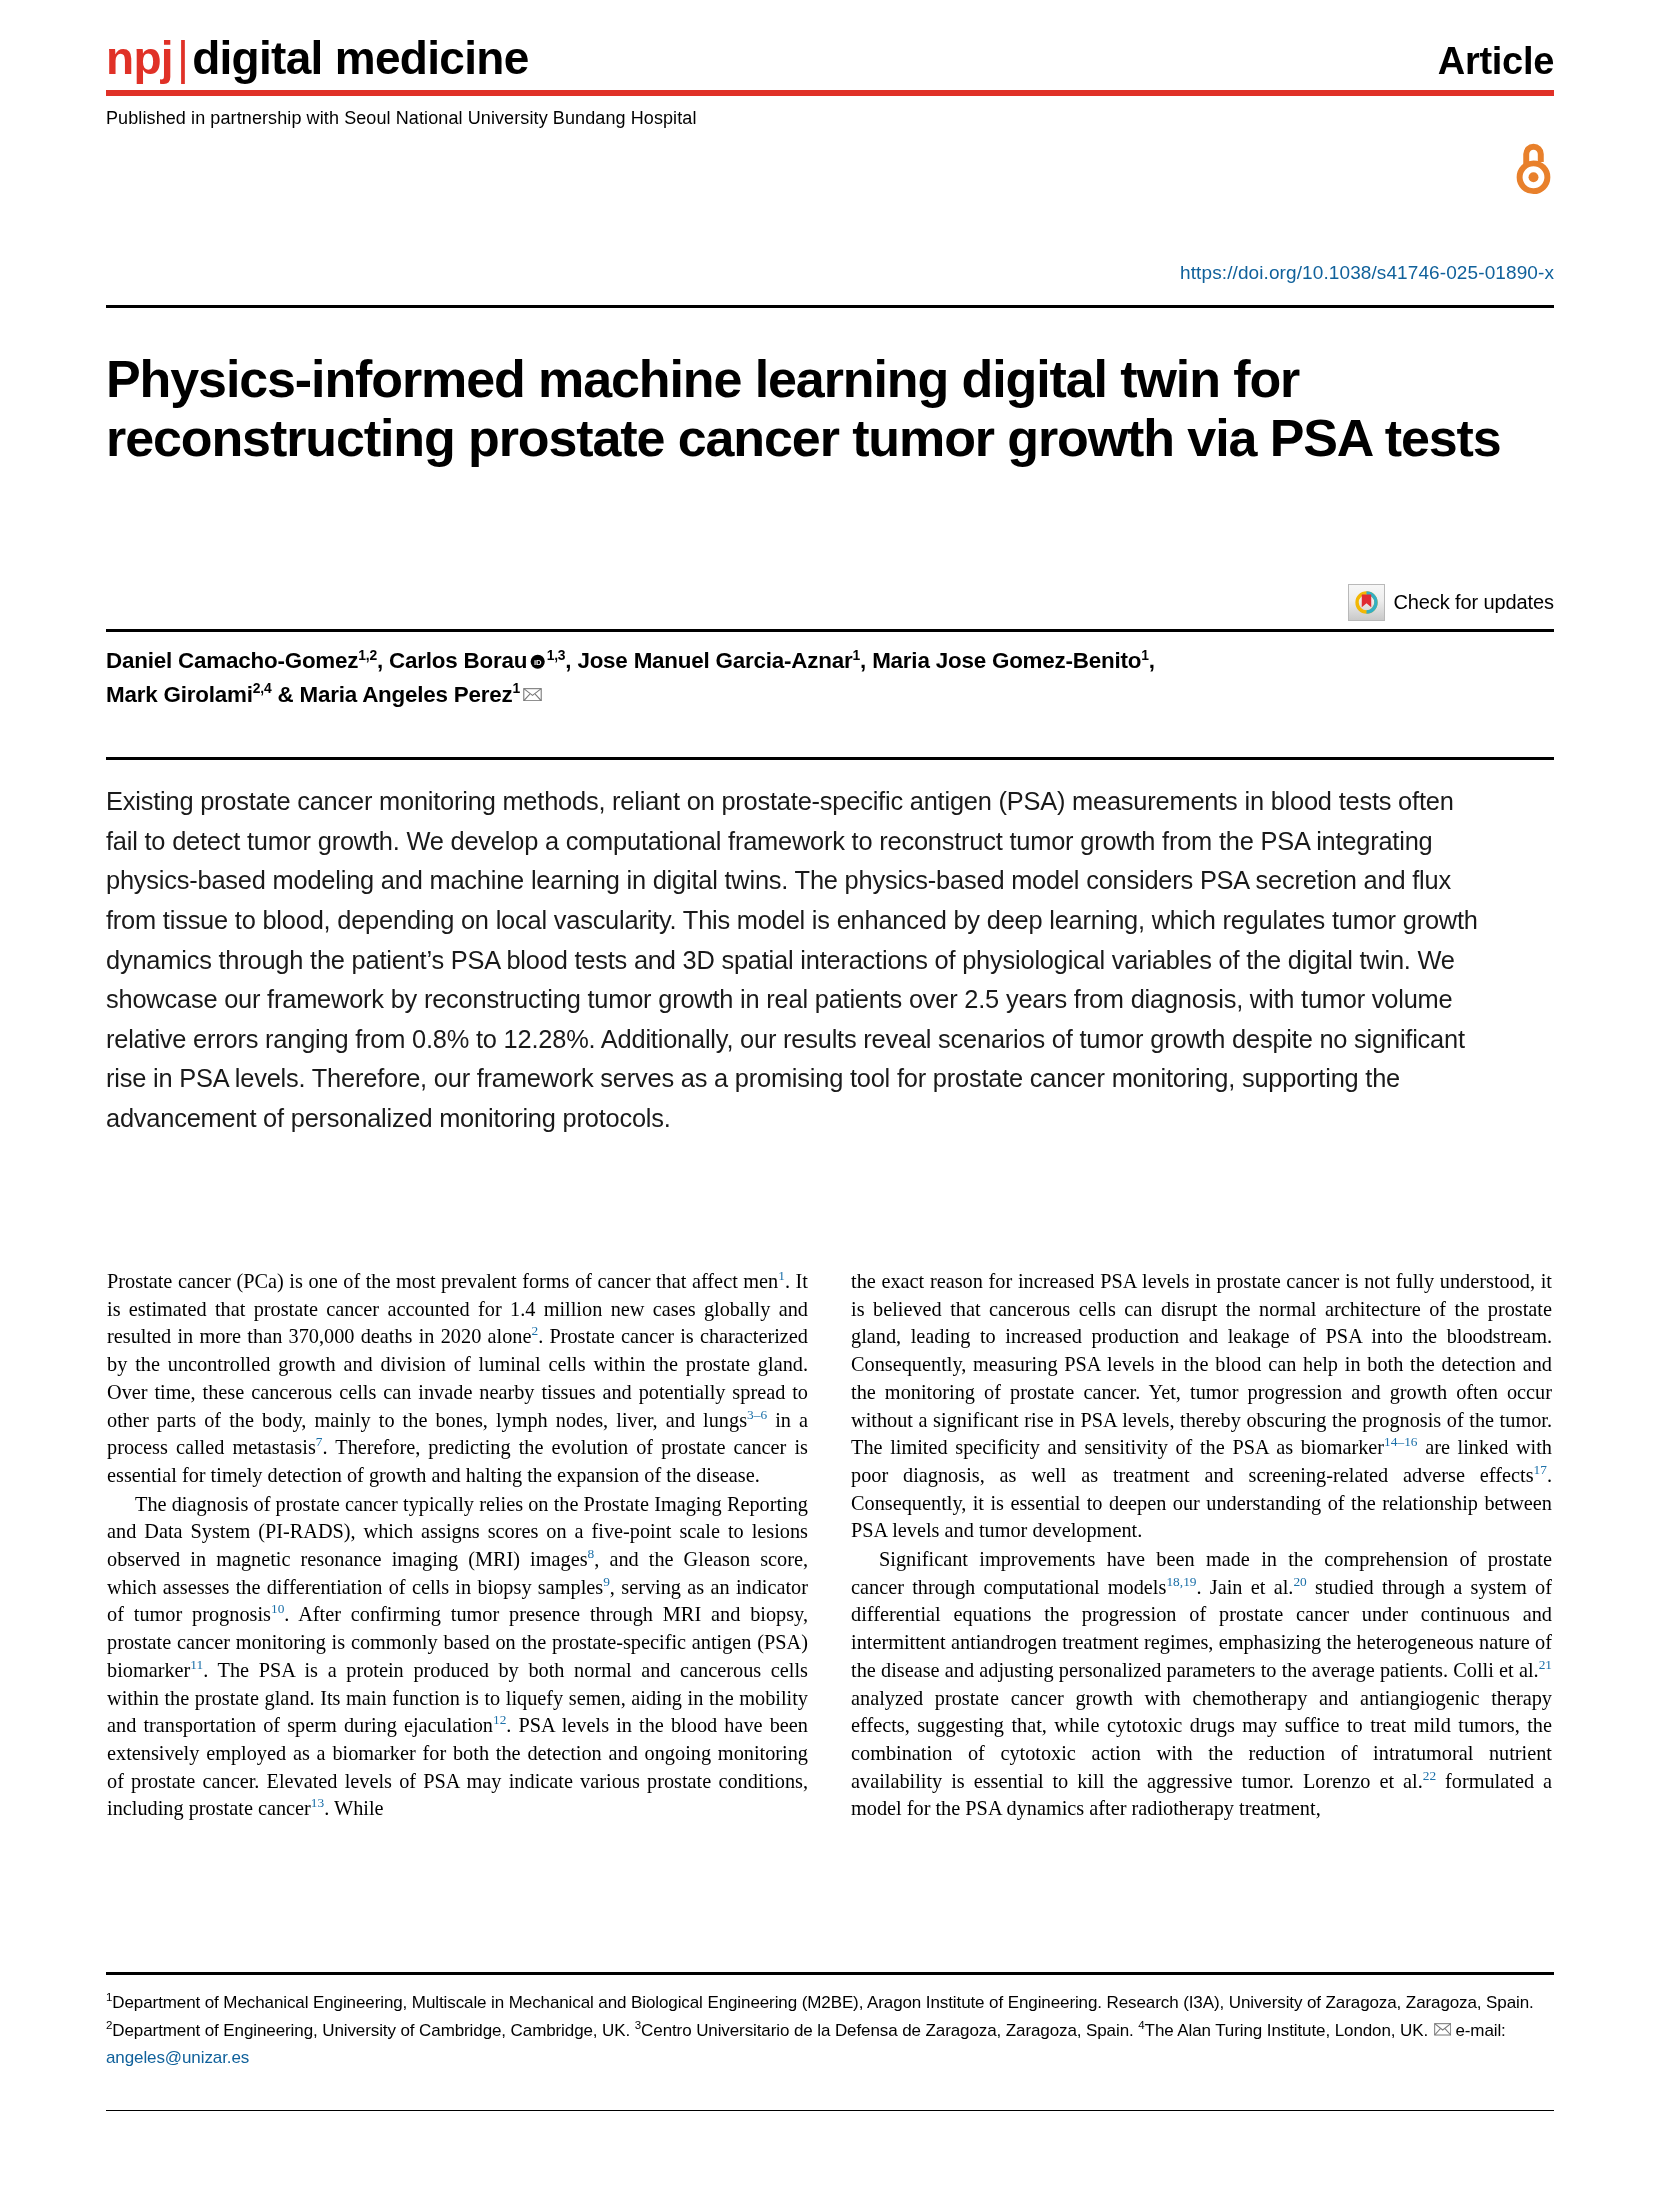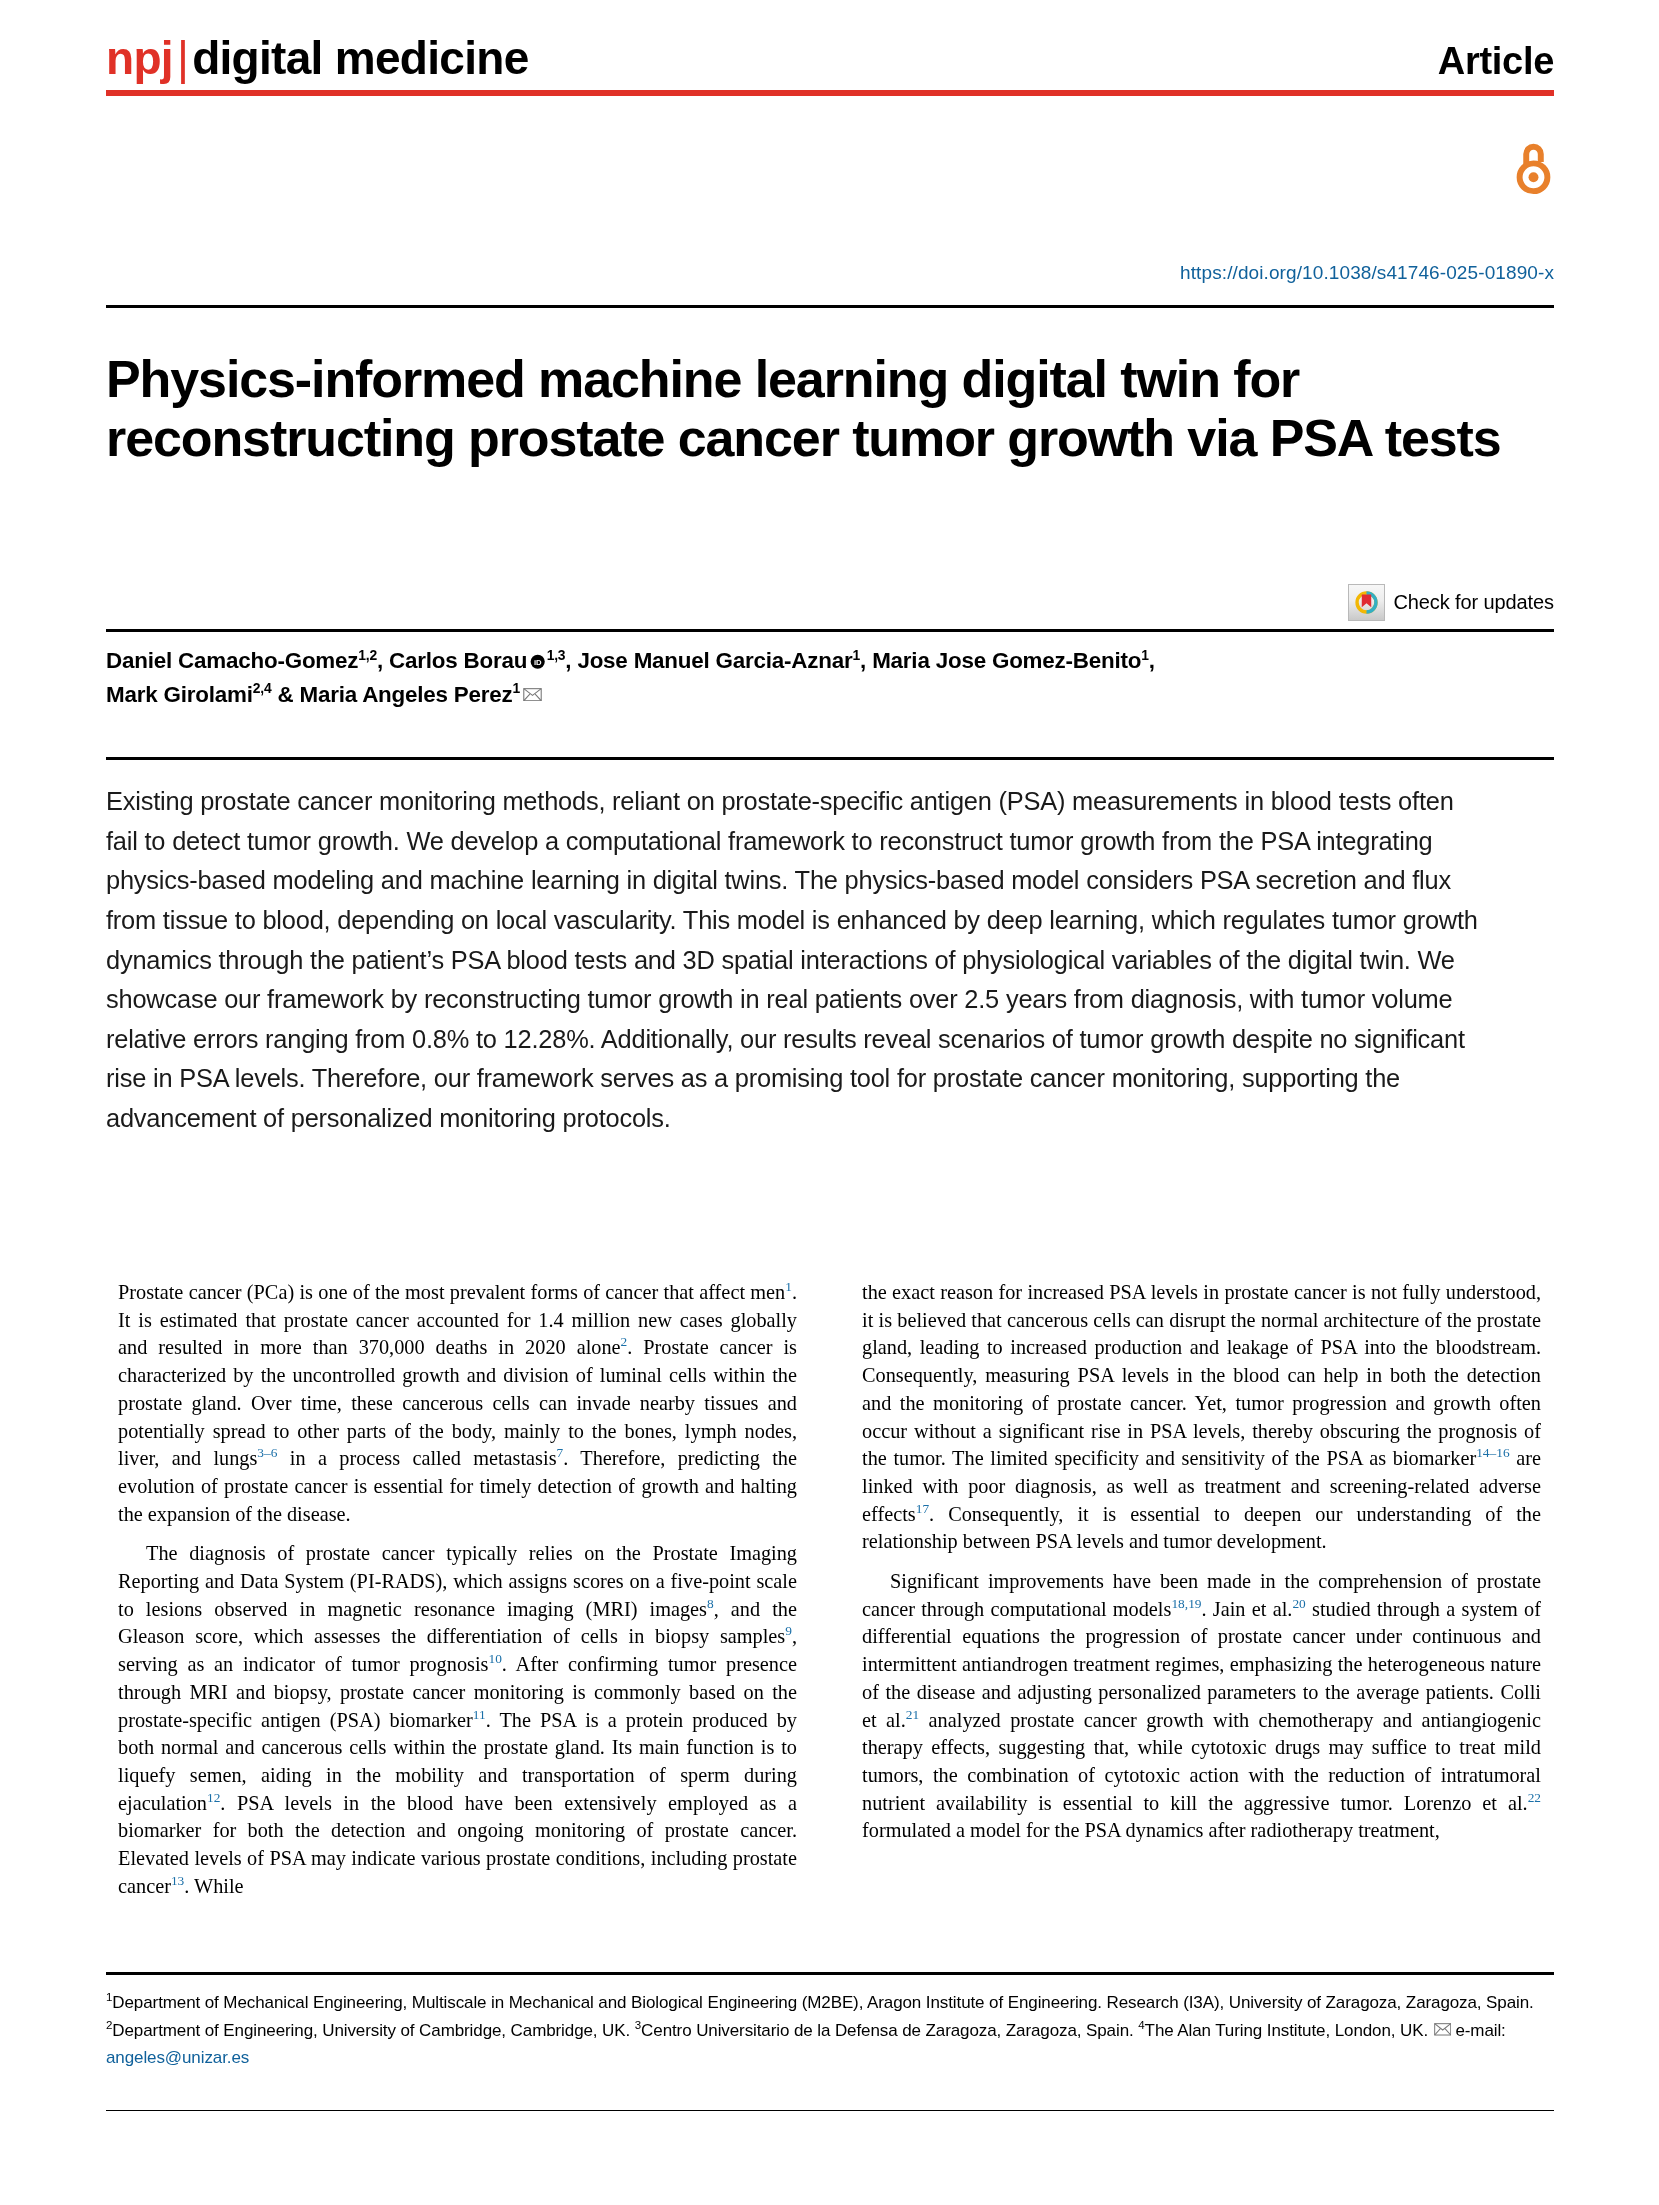--- a/index.html
+++ b/index.html
@@ -203,21 +203,21 @@
   }
   .col {
     width: 703px;
     font-family: "Liberation Serif", serif;
     font-size: 20.3px;
     line-height: 1.365;
     text-align: justify;
     color: #000;
     hyphens: none;
   }
-  .col p { margin: 12px; }
+  .col p { margin: 1px; }
   .col p + p { text-indent: 28px; }
   .col sup {
     font-size: 0.66em;
     color: #1a6fa8;
     vertical-align: super;
     line-height: 0;
   }
 
   
   .affiliations {
@@ -275,20 +275,21 @@
 <div class="page">
 
   <div class="masthead">
     <div class="masthead-row">
       <div class="logo">
         <span class="npj">npj</span><span class="bar">|</span><span class="dm">digital medicine</span>
       </div>
       <div class="article-kicker">Article</div>
     </div>
     <div class="red-rule"></div>
+    <div class="partnership">Published in partnership with Seoul National University Bundang Hospital</div>
 
     <div class="oa-icon">
       <svg viewBox="0 0 62 86" width="41" height="58" aria-hidden="true">
         <path d="M20 40 L20 22 A11 11 0 0 1 42 22 L42 34" fill="none" stroke="#E8802B" stroke-width="9" stroke-linecap="butt"></path>
         <circle cx="31" cy="57" r="21" fill="none" stroke="#E8802B" stroke-width="9"></circle>
         <circle cx="31" cy="57" r="7.5" fill="#E8802B"></circle>
       </svg>
     </div>
   </div>
 

